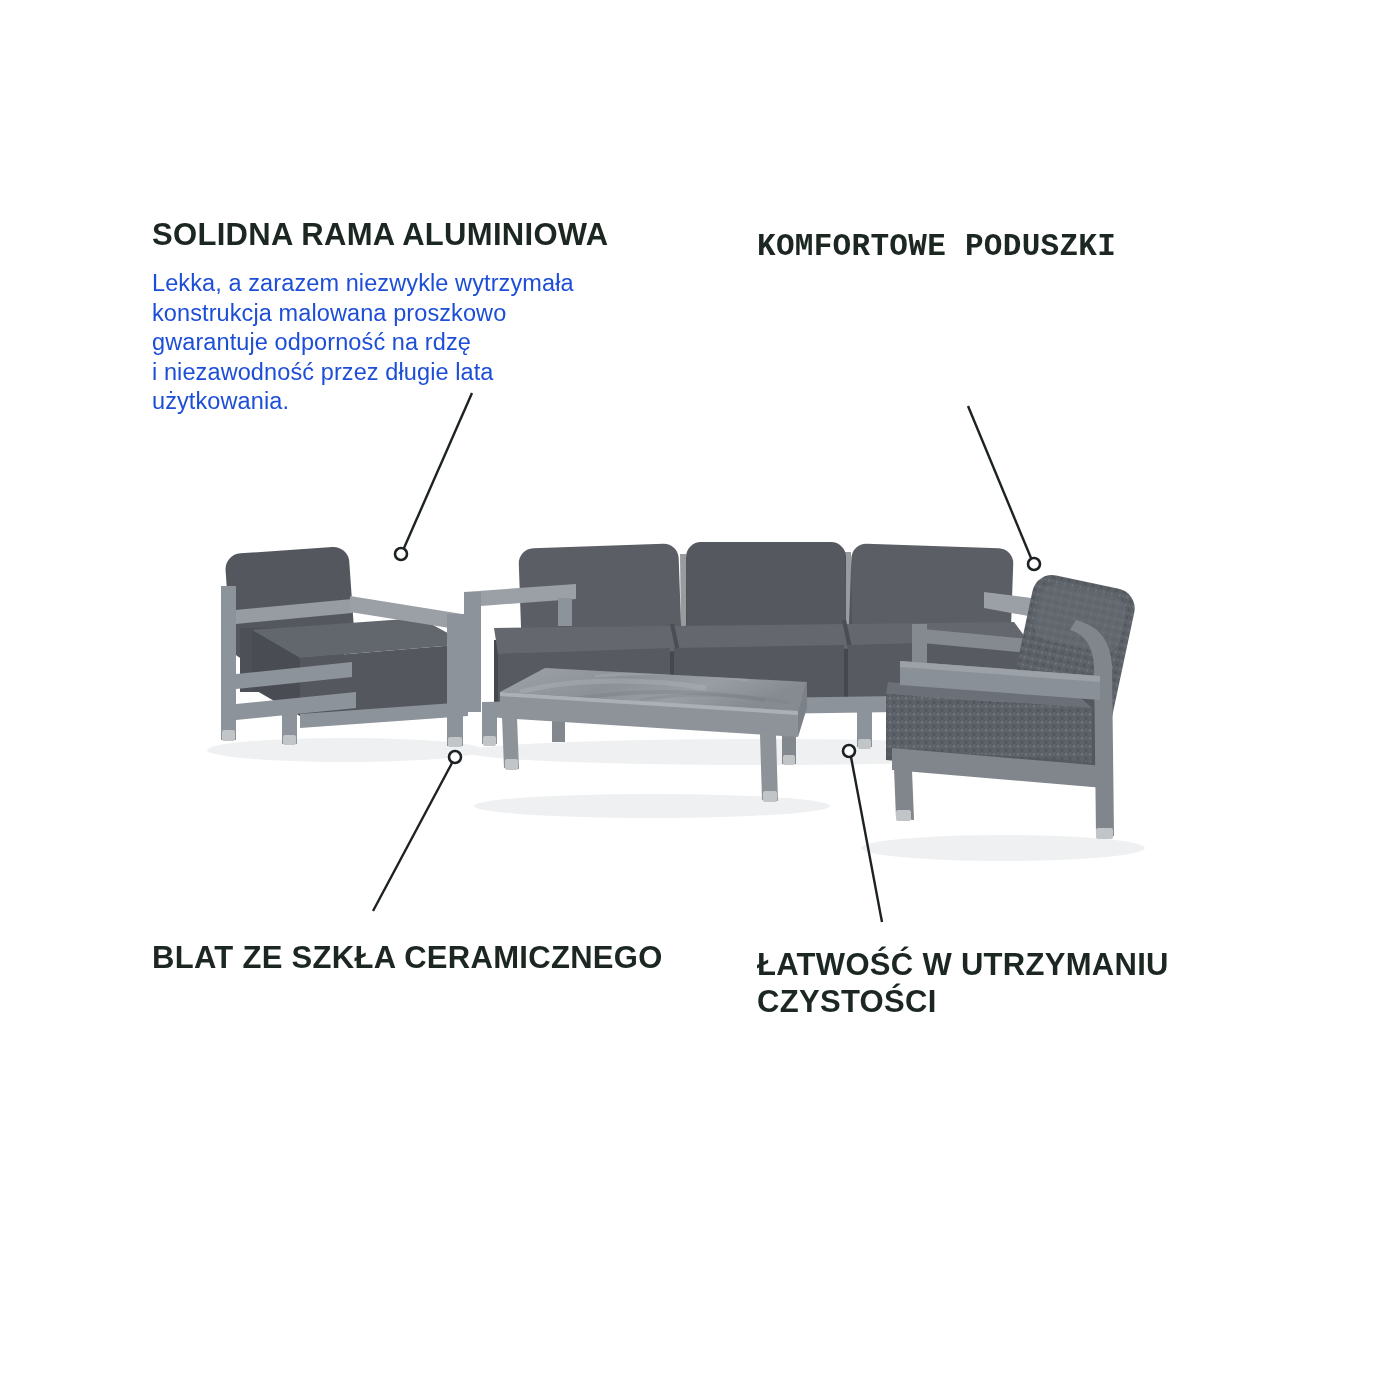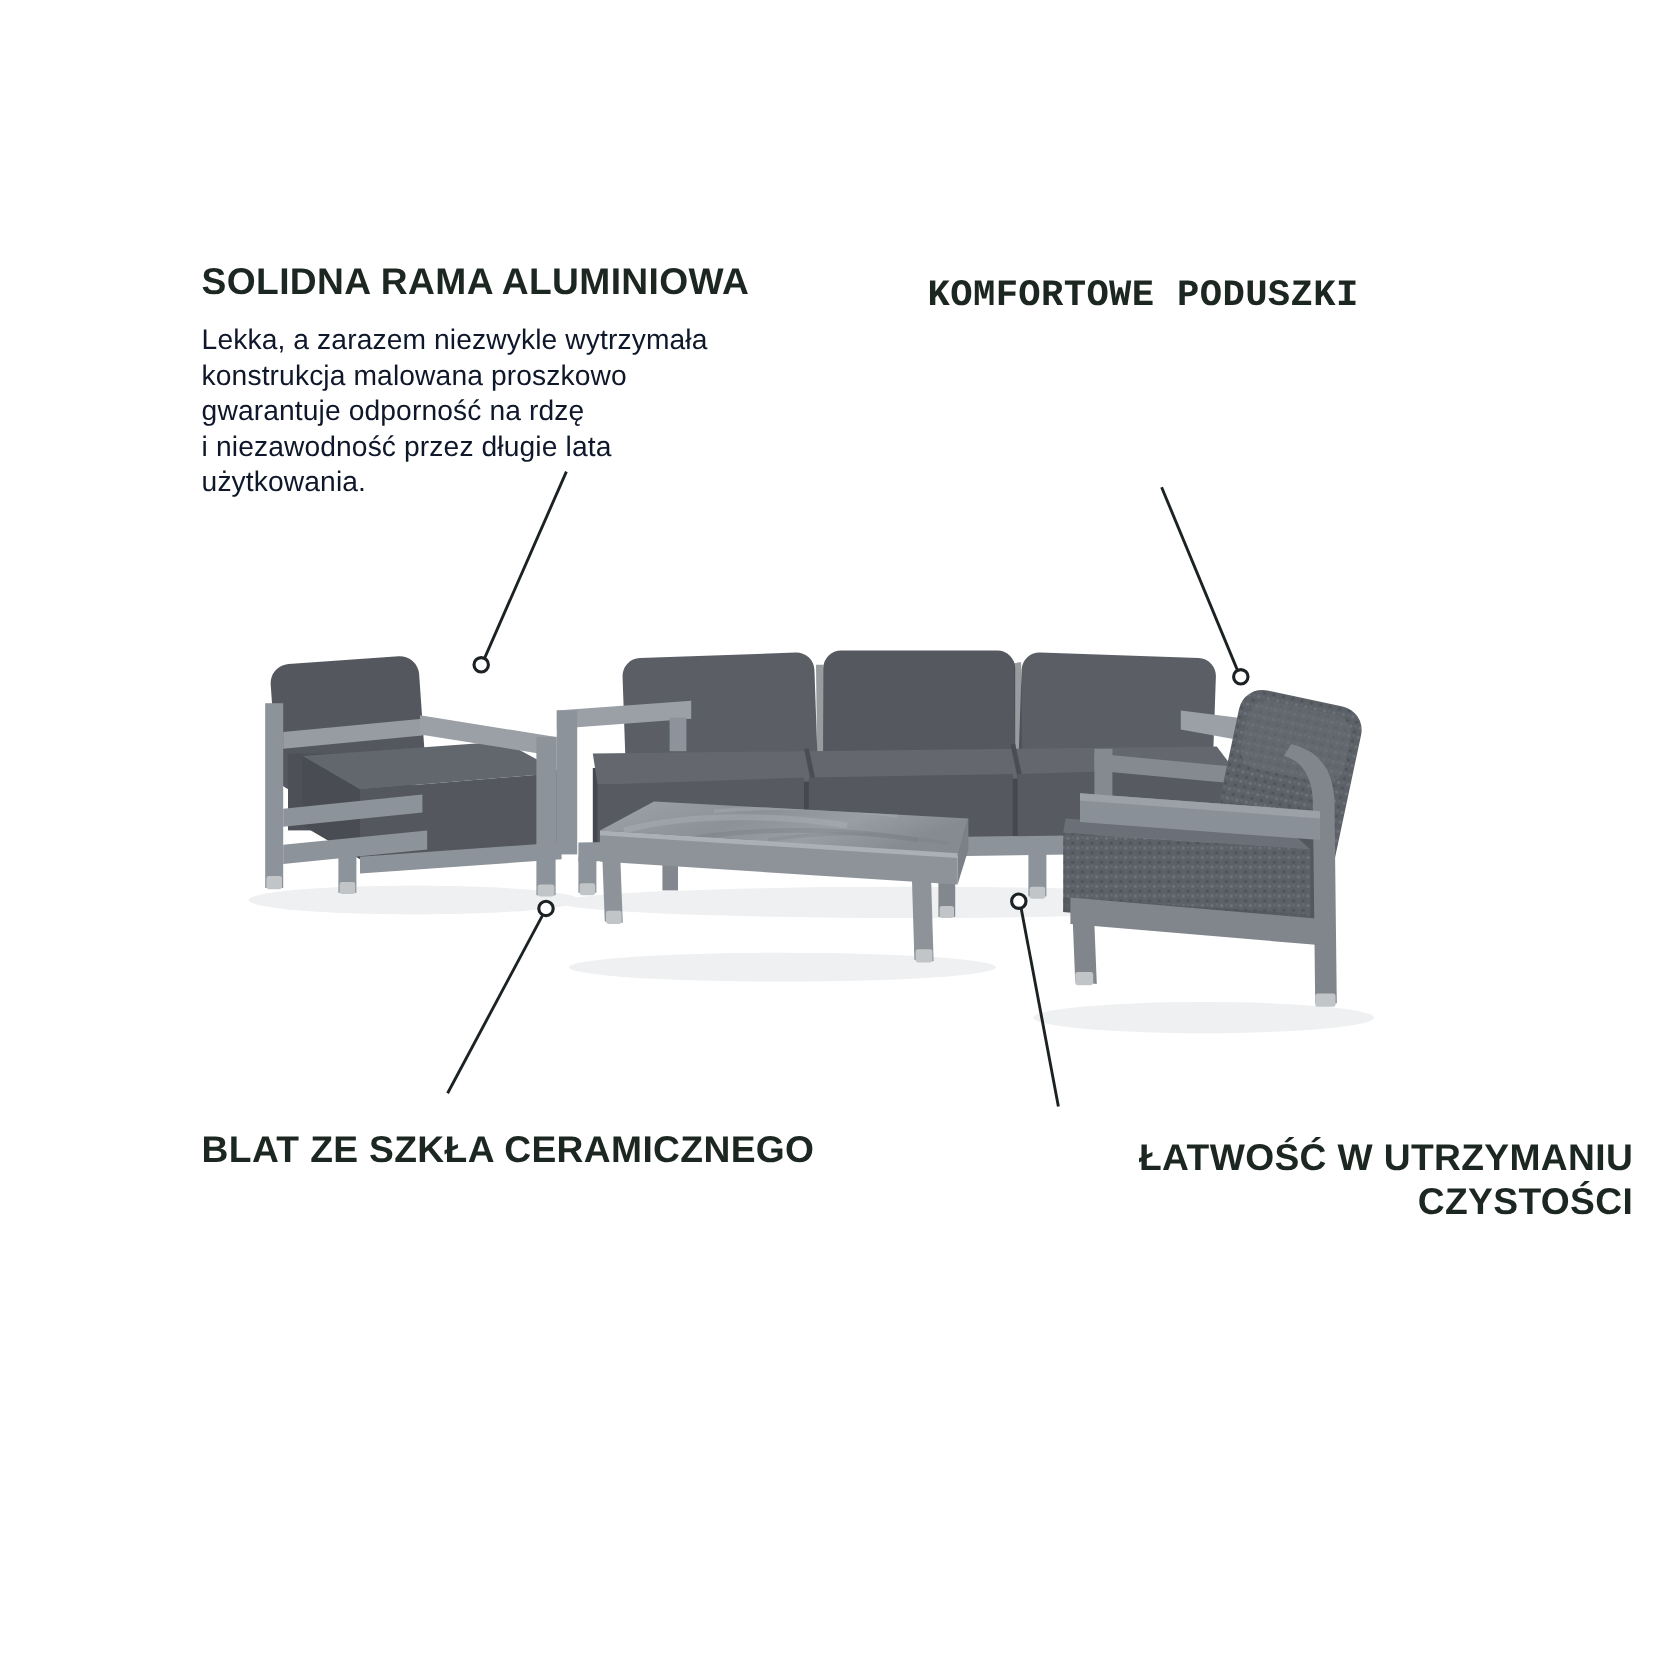--- a/index.html
+++ b/index.html
@@ -1,33 +1,33 @@
 <!DOCTYPE html>
 <html><head>
 <meta charset="utf-8">
 <style>
   html,body{margin:0;padding:0;background:#ffffff;}
   body{
     width:1400px;height:1400px;position:relative;overflow:hidden;
     font-family:"Liberation Sans","DejaVu Sans",sans-serif;
   }
   #scene{position:absolute;left:0;top:0;width:1400px;height:1400px;}
-  .feature{position:absolute;width:545px;z-index:2;margin-left:16px;}
+  .feature{position:absolute;width:545px;z-index:2;}
   .feature h2{
     margin:0;font-size:31px;line-height:37px;font-weight:700;
     color:#1d2722;letter-spacing:.3px;white-space:pre-wrap;
   }
   .feature p{
     margin:16px 0 0 0;font-size:23.5px;line-height:29.5px;font-weight:400;
-    color:#0f172a;letter-spacing:.1px;white-space:pre-wrap;
+    color:#1d4ed8;letter-spacing:.1px;white-space:pre-wrap;
   }
   .f-tl{left:152px;top:216px;}
   .f-tr{left:757px;top:228px;font-family:Liberation Mono, monospace;}
   .f-bl{left:152px;top:939px;}
-  .f-br{left:800px;top:946px;text-align:right;}
+  .f-br{left:757px;top:946px;}
 </style>
 </head>
 <body>
 
 <svg id="scene" viewBox="0 0 1400 1400" aria-hidden="true">
   <defs>
     <pattern id="knit" width="8" height="8" patternUnits="userSpaceOnUse">
       <rect width="8" height="8" fill="#5c6067"></rect>
       <circle cx="2" cy="2.5" r="1.4" fill="#6d727a"></circle>
       <circle cx="6" cy="6.5" r="1.4" fill="#4f535a"></circle>

